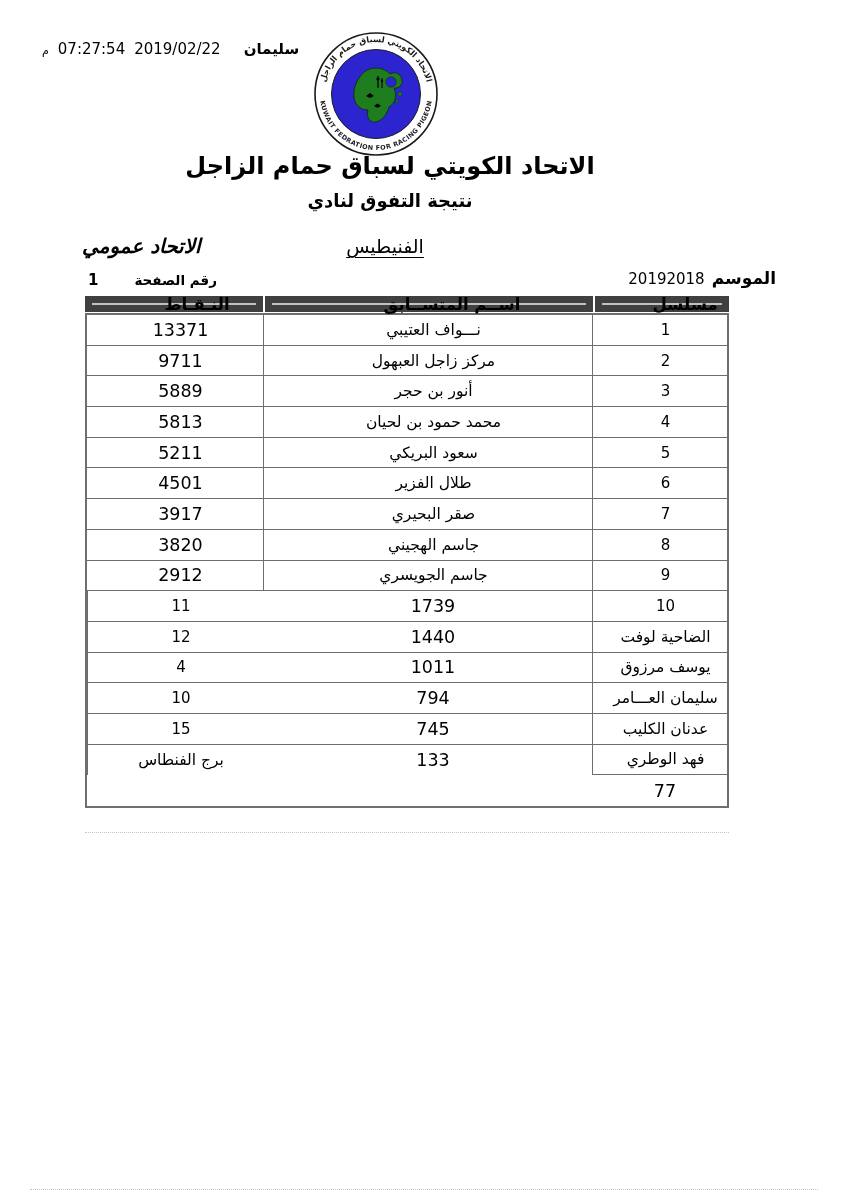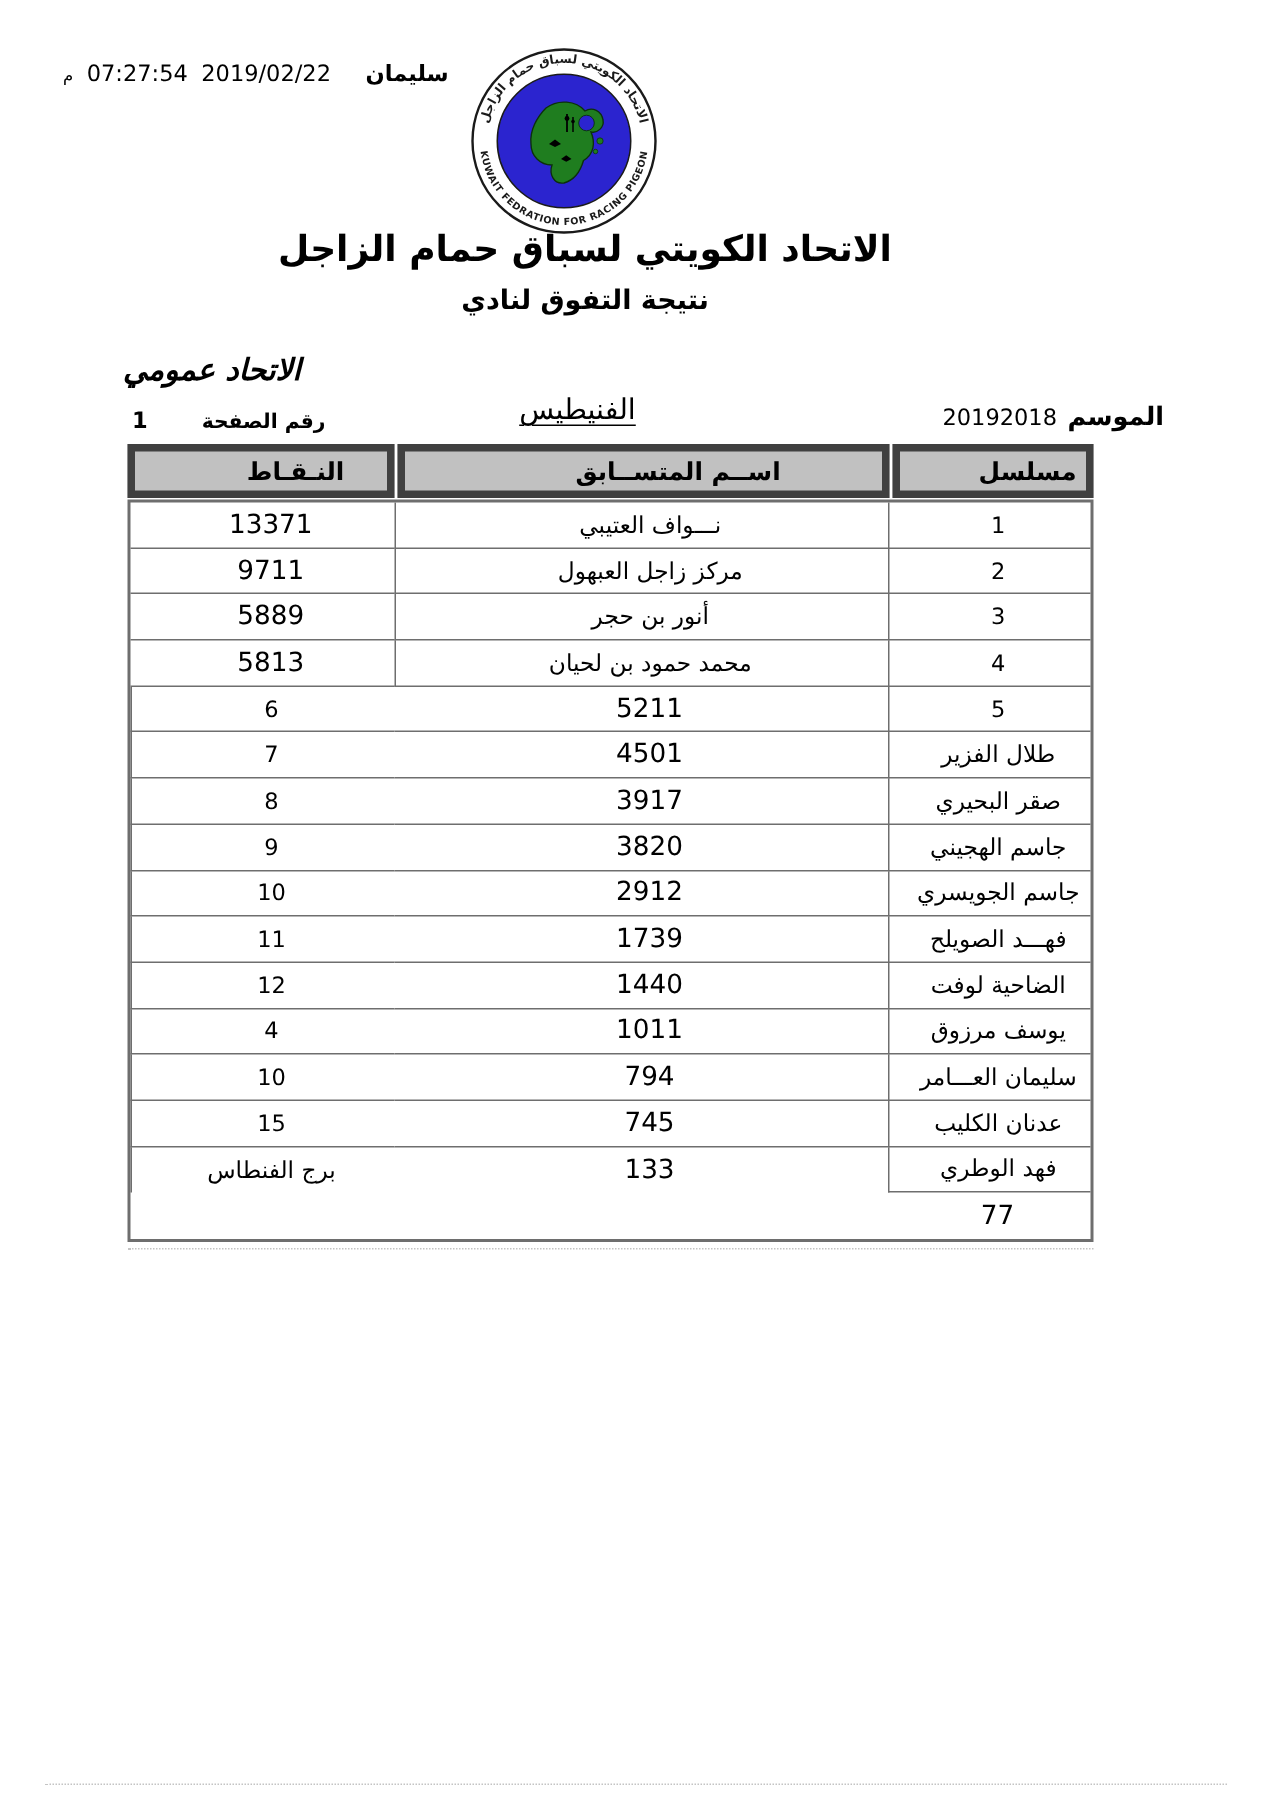--- a/index.html
+++ b/index.html
@@ -9,32 +9,32 @@
   }
   
   .date-line{position:absolute;top:40px;left:42px;direction:rtl;display:flex;align-items:baseline;gap:9px;font-size:15px;white-space:nowrap;}
   .date-label{font-weight:bold;margin-inline-end:14px;}
   .meridiem{font-size:11px;}
   
   .logo{position:absolute;top:30px;left:312px;width:128px;height:128px;}
   
   .title{position:absolute;top:152px;left:60px;width:660px;text-align:center;font-size:24px;font-weight:bold;}
   .subtitle{position:absolute;top:190px;left:60px;width:660px;text-align:center;font-size:18px;font-weight:bold;}
-  .club-name{position:absolute;top:235px;left:60px;width:650px;text-align:center;font-size:19px;text-decoration:underline;text-underline-offset:4px;text-decoration-thickness:1px;margin-top:27px;}
+  .club-name{position:absolute;top:235px;left:60px;width:650px;text-align:center;font-size:19px;text-decoration:underline;text-underline-offset:4px;text-decoration-thickness:1px;}
   .union-label{position:absolute;top:234px;left:82px;font-size:20px;font-weight:bold;direction:rtl;font-style:italic;}
   .season{position:absolute;top:268px;right:72px;direction:rtl;display:flex;align-items:baseline;gap:7px;white-space:nowrap;}
   .season-label{font-weight:bold;font-size:17px;}
   .season-value{font-size:15px;}
   .page-num{position:absolute;top:271px;left:88px;direction:ltr;display:flex;align-items:baseline;gap:36px;}
   .page-value{font-weight:bold;font-size:15px;}
   .page-label{font-weight:bold;font-size:13.5px;text-align:center;}
   
   .results{position:absolute;top:296px;left:85px;width:644px;}
   .thead{display:grid;direction:rtl;grid-template-columns:134px 328px 178px;column-gap:2px;}
-  .th{box-sizing:border-box;background:#c1c1c1;border:5px solid #404040;height:36px;display:flex;align-items:center;justify-content:center;font-weight:bold;font-size:16.5px;padding-left:46px;}
+  .th{box-sizing:border-box;background:#c1c1c1;border:7px solid #404040;height:16px;display:flex;align-items:center;justify-content:center;font-weight:bold;font-size:16.5px;padding-left:46px;}
   .tbody{display:grid;direction:rtl;grid-template-columns:135px 329px 1fr;border:2px solid #6e6e6e;margin-top:1px;box-sizing:border-box;width:644px;}
   .td{box-sizing:border-box;height:30.7px;display:flex;align-items:center;justify-content:center;border-bottom:1.8px solid #6e6e6e;overflow:hidden;white-space:nowrap;padding-left:11px;}
   .td.c-serial{font-size:15px;border-left:1.8px solid #6e6e6e;}
   .td.c-name{font-size:15.5px;border-left:1.8px solid #6e6e6e;}
   .td.c-points{font-size:17.5px;direction:ltr;}
   .tbody .td:nth-last-child(-n+3){border-bottom:none;}
   
   .dotted-a{position:absolute;top:832px;left:85px;width:644px;border-top:1px dotted #c4c4c4;}
   .dotted-b{position:absolute;top:1189px;left:30px;width:788px;border-top:1px dotted #c4c4c4;}
 </style>
@@ -110,35 +110,35 @@
         <div class="td c-serial">2</div>
         <div class="td c-name">مركز زاجل العبهول</div>
         <div class="td c-points">9711</div>
         <div class="td c-serial">3</div>
         <div class="td c-name">أنور بن حجر</div>
         <div class="td c-points">5889</div>
         <div class="td c-serial">4</div>
         <div class="td c-name">محمد حمود بن لحيان</div>
         <div class="td c-points">5813</div>
         <div class="td c-serial">5</div>
+        <div class="td c-name">سعود البريكي</div>
         <div class="td c-points">5211</div>
         <div class="td c-serial">6</div>
         <div class="td c-name">طلال الفزير</div>
         <div class="td c-points">4501</div>
         <div class="td c-serial">7</div>
         <div class="td c-name">صقر البحيري</div>
         <div class="td c-points">3917</div>
         <div class="td c-serial">8</div>
         <div class="td c-name">جاسم الهجيني</div>
         <div class="td c-points">3820</div>
         <div class="td c-serial">9</div>
         <div class="td c-name">جاسم الجويسري</div>
         <div class="td c-points">2912</div>
         <div class="td c-serial">10</div>
-        <div class="td c-name">فهـــد الصويلح</div>
         <div class="td c-points">1739</div>
         <div class="td c-serial">11</div>
         <div class="td c-name">الضاحية لوفت</div>
         <div class="td c-points">1440</div>
         <div class="td c-serial">12</div>
         <div class="td c-name">يوسف مرزوق</div>
         <div class="td c-points">1011</div>
         <div class="td c-serial">4</div>
         <div class="td c-name">سليمان العـــامر</div>
         <div class="td c-points">794</div>

